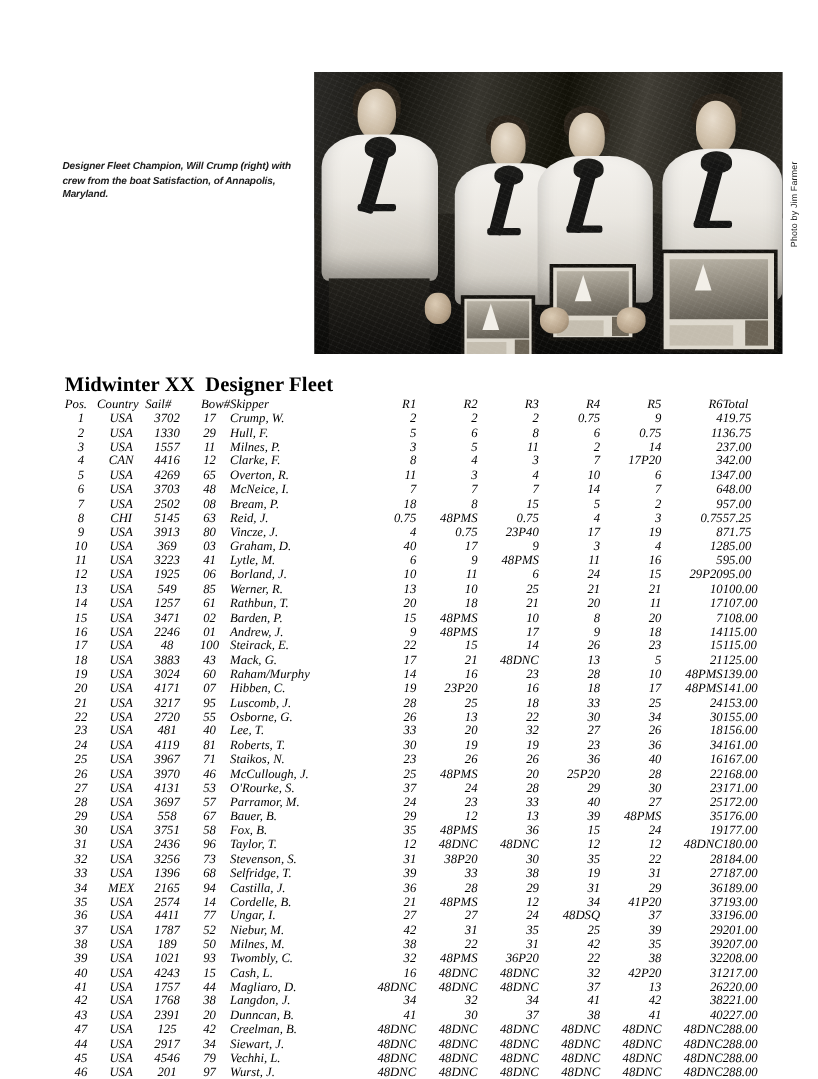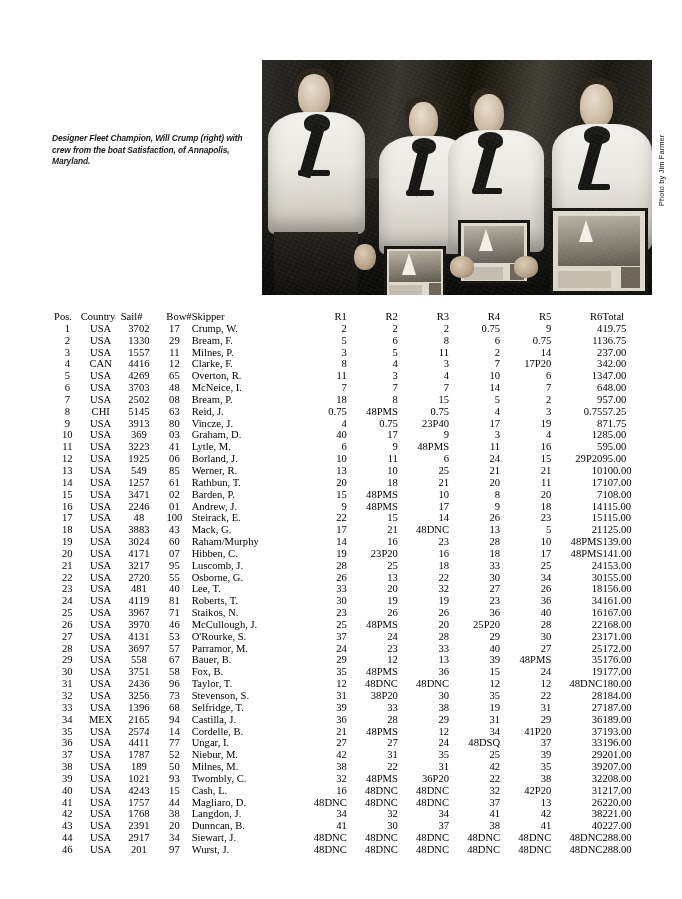--- a/index.html
+++ b/index.html
@@ -172,20 +172,21 @@
     font-size: 17.2px;
     letter-spacing: 0.1px;
     margin: 0 0 1px 0;
     white-space: pre;
   }
   table.rtab {
     border-collapse: collapse;
     font-size: 10.6px;
     line-height: 11.85px;
     width: 100%;
+    font-style: italic;
   }
   table.rtab th,
   table.rtab td {
     padding: 0;
     font-weight: normal;
     white-space: nowrap;
     vertical-align: baseline;
   }
   thead th { padding-bottom: 1px; }
 
@@ -278,20 +279,21 @@
 
     <div class="grain"></div>
   </div>
 </div>
 
 <div class="caption">Designer Fleet Champion, Will Crump (right) with crew from the boat Satisfaction, of Annapolis, Maryland.</div>
 
 <div class="photo-credit">Photo by Jim Farmer</div>
 
 <div class="results">
+  <div class="results-title">Midwinter XX  Designer Fleet</div>
 
   <table class="rtab">
     <thead>
       <tr>
         <th class="c-pos">Pos.</th>
         <th class="c-country">Country</th>
         <th class="c-sail">Sail#</th>
         <th class="c-bow">Bow#</th>
         <th class="c-skipper">Skipper</th>
         <th class="c-r">R1</th>
@@ -316,21 +318,21 @@
           <td class="c-r">0.75</td>
           <td class="c-r">9</td>
           <td class="c-r">4</td>
           <td class="c-total">19.75</td>
         </tr>
         <tr>
           <td class="c-pos">2</td>
           <td class="c-country">USA</td>
           <td class="c-sail">1330</td>
           <td class="c-bow">29</td>
-          <td class="c-skipper">Bream, F.</td>
+          <td class="c-skipper">Hull, F.</td>
           <td class="c-r">5</td>
           <td class="c-r">6</td>
           <td class="c-r">8</td>
           <td class="c-r">6</td>
           <td class="c-r">0.75</td>
           <td class="c-r">11</td>
           <td class="c-total">36.75</td>
         </tr>
         <tr>
           <td class="c-pos">3</td>
@@ -900,34 +902,62 @@
           <td class="c-skipper">Dunncan, B.</td>
           <td class="c-r">41</td>
           <td class="c-r">30</td>
           <td class="c-r">37</td>
           <td class="c-r">38</td>
           <td class="c-r">41</td>
           <td class="c-r">40</td>
           <td class="c-total">227.00</td>
         </tr>
         <tr>
+          <td class="c-pos">47</td>
+          <td class="c-country">USA</td>
+          <td class="c-sail">125</td>
+          <td class="c-bow">42</td>
+          <td class="c-skipper">Creelman, B.</td>
+          <td class="c-r">48DNC</td>
+          <td class="c-r">48DNC</td>
+          <td class="c-r">48DNC</td>
+          <td class="c-r">48DNC</td>
+          <td class="c-r">48DNC</td>
+          <td class="c-r">48DNC</td>
+          <td class="c-total">288.00</td>
+        </tr>
+        <tr>
           <td class="c-pos">44</td>
           <td class="c-country">USA</td>
           <td class="c-sail">2917</td>
           <td class="c-bow">34</td>
           <td class="c-skipper">Siewart, J.</td>
           <td class="c-r">48DNC</td>
           <td class="c-r">48DNC</td>
           <td class="c-r">48DNC</td>
           <td class="c-r">48DNC</td>
           <td class="c-r">48DNC</td>
           <td class="c-r">48DNC</td>
           <td class="c-total">288.00</td>
         </tr>
         <tr>
+          <td class="c-pos">45</td>
+          <td class="c-country">USA</td>
+          <td class="c-sail">4546</td>
+          <td class="c-bow">79</td>
+          <td class="c-skipper">Vechhi, L.</td>
+          <td class="c-r">48DNC</td>
+          <td class="c-r">48DNC</td>
+          <td class="c-r">48DNC</td>
+          <td class="c-r">48DNC</td>
+          <td class="c-r">48DNC</td>
+          <td class="c-r">48DNC</td>
+          <td class="c-total">288.00</td>
+        </tr>
+        <tr>
           <td class="c-pos">46</td>
           <td class="c-country">USA</td>
           <td class="c-sail">201</td>
           <td class="c-bow">97</td>
           <td class="c-skipper">Wurst, J.</td>
           <td class="c-r">48DNC</td>
           <td class="c-r">48DNC</td>
           <td class="c-r">48DNC</td>
           <td class="c-r">48DNC</td>
           <td class="c-r">48DNC</td>

